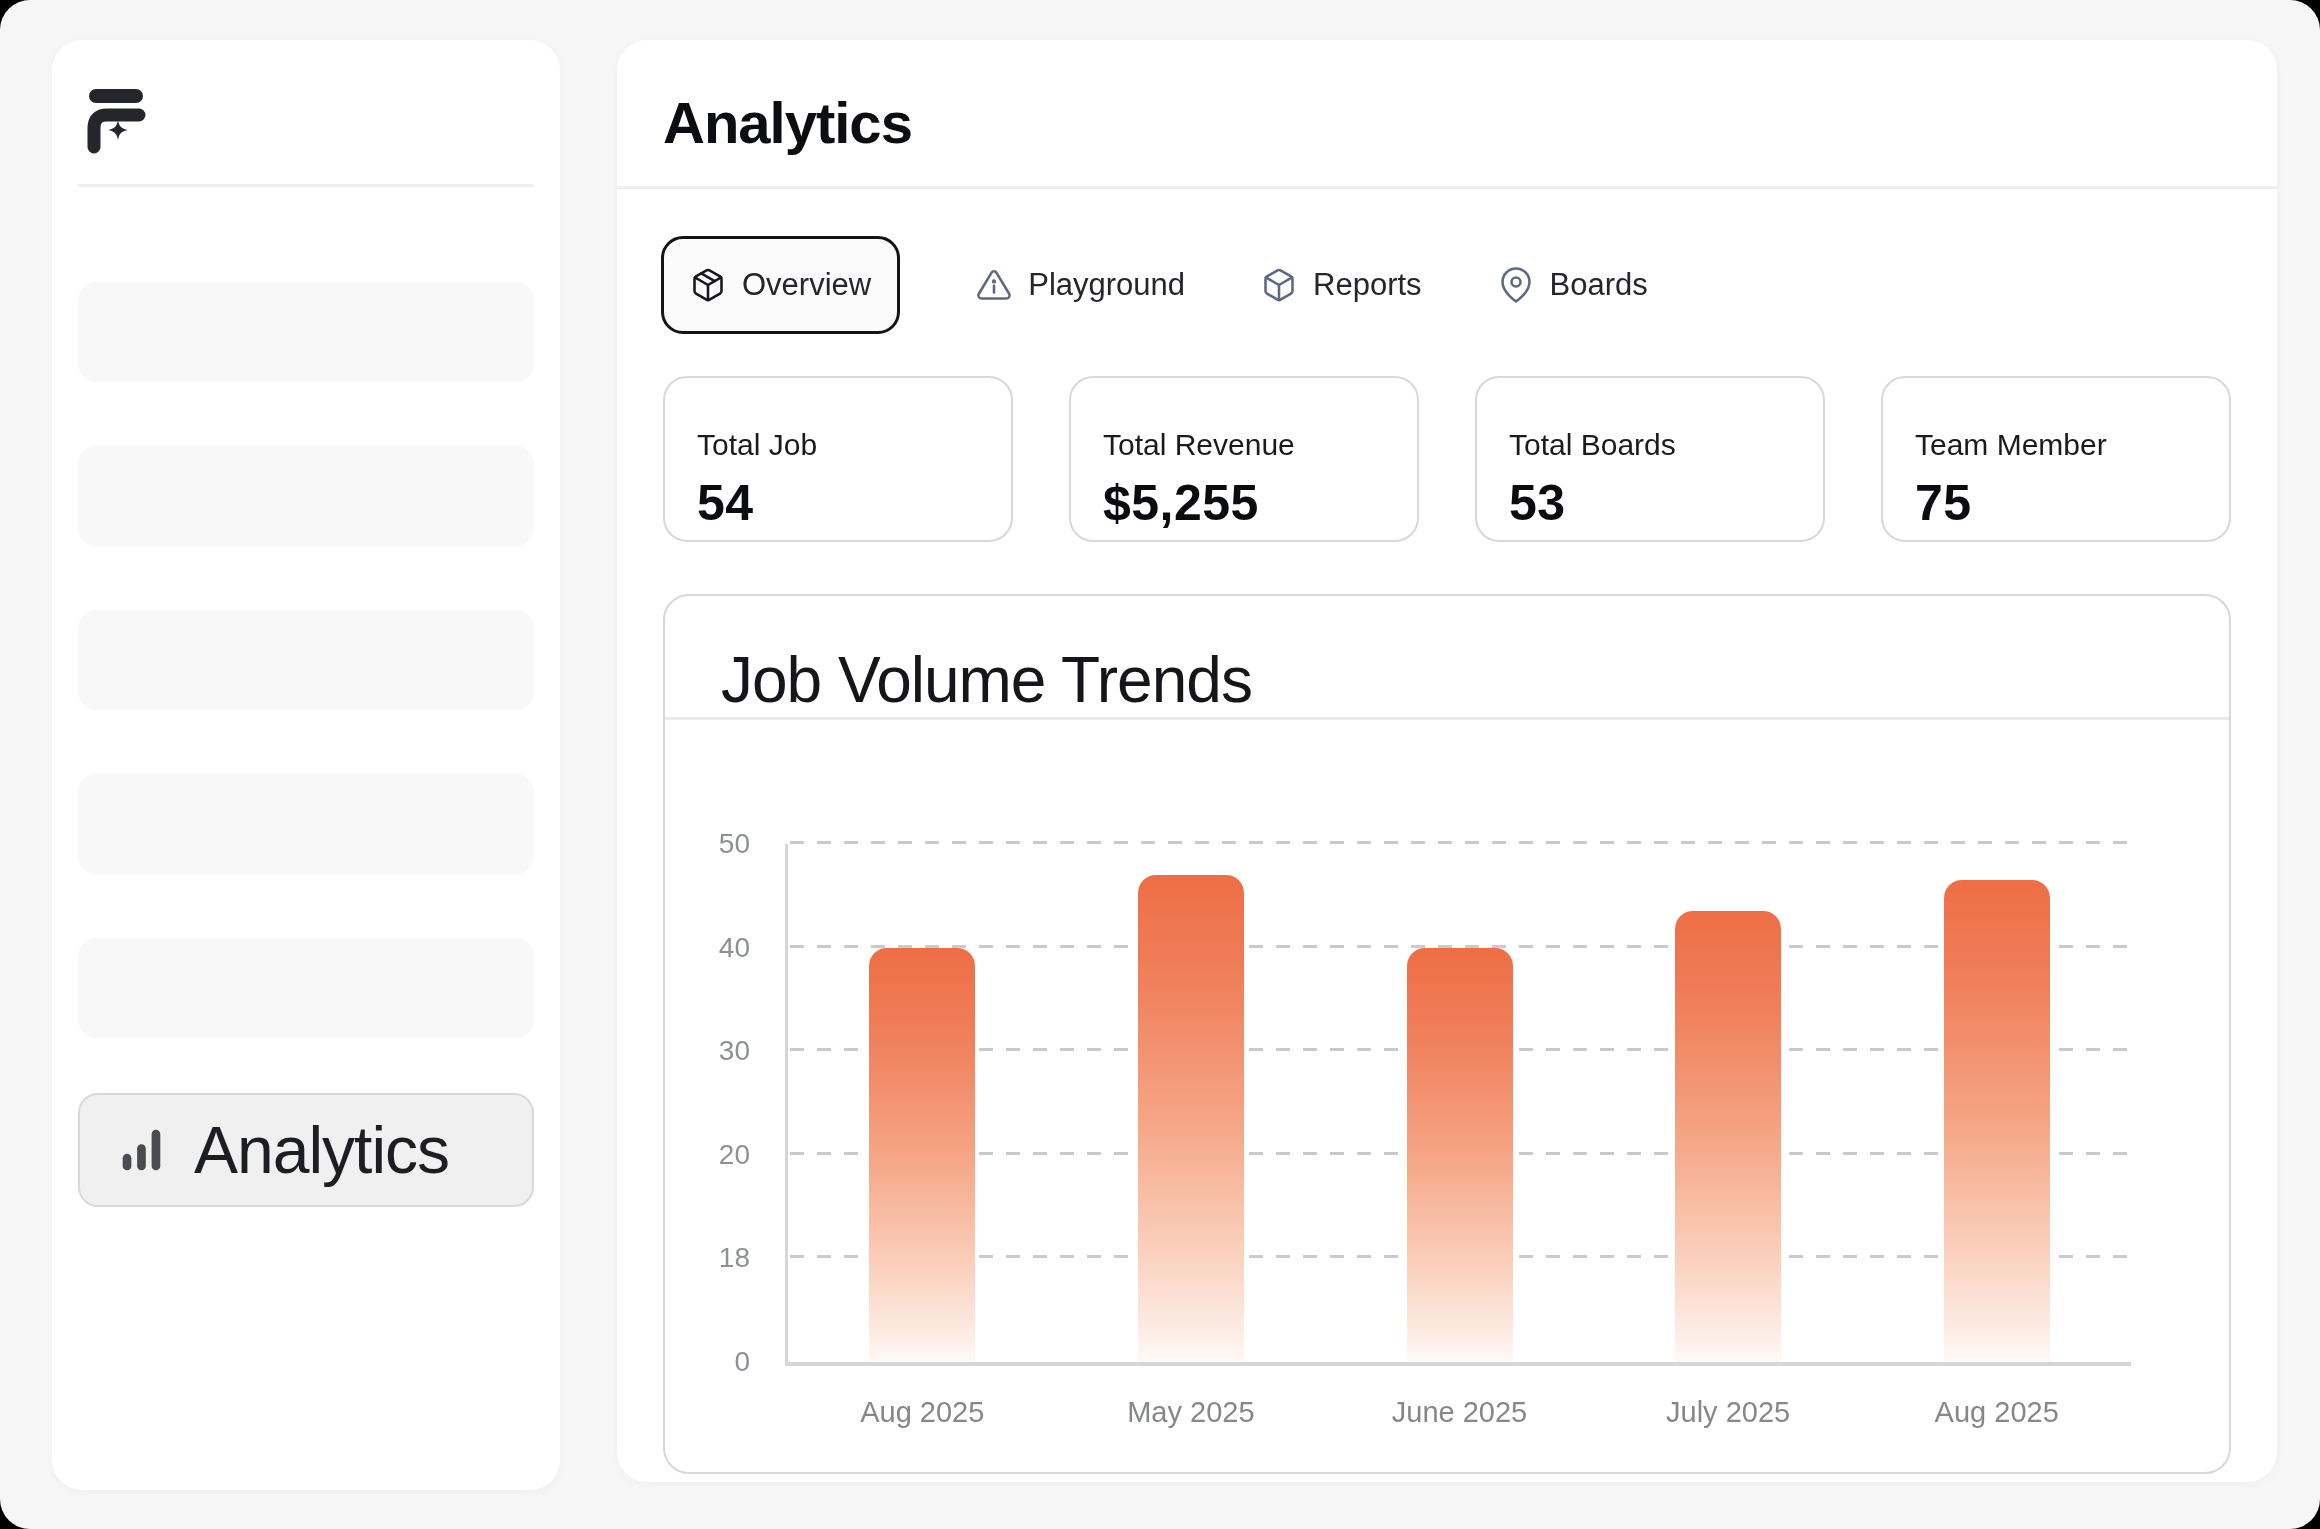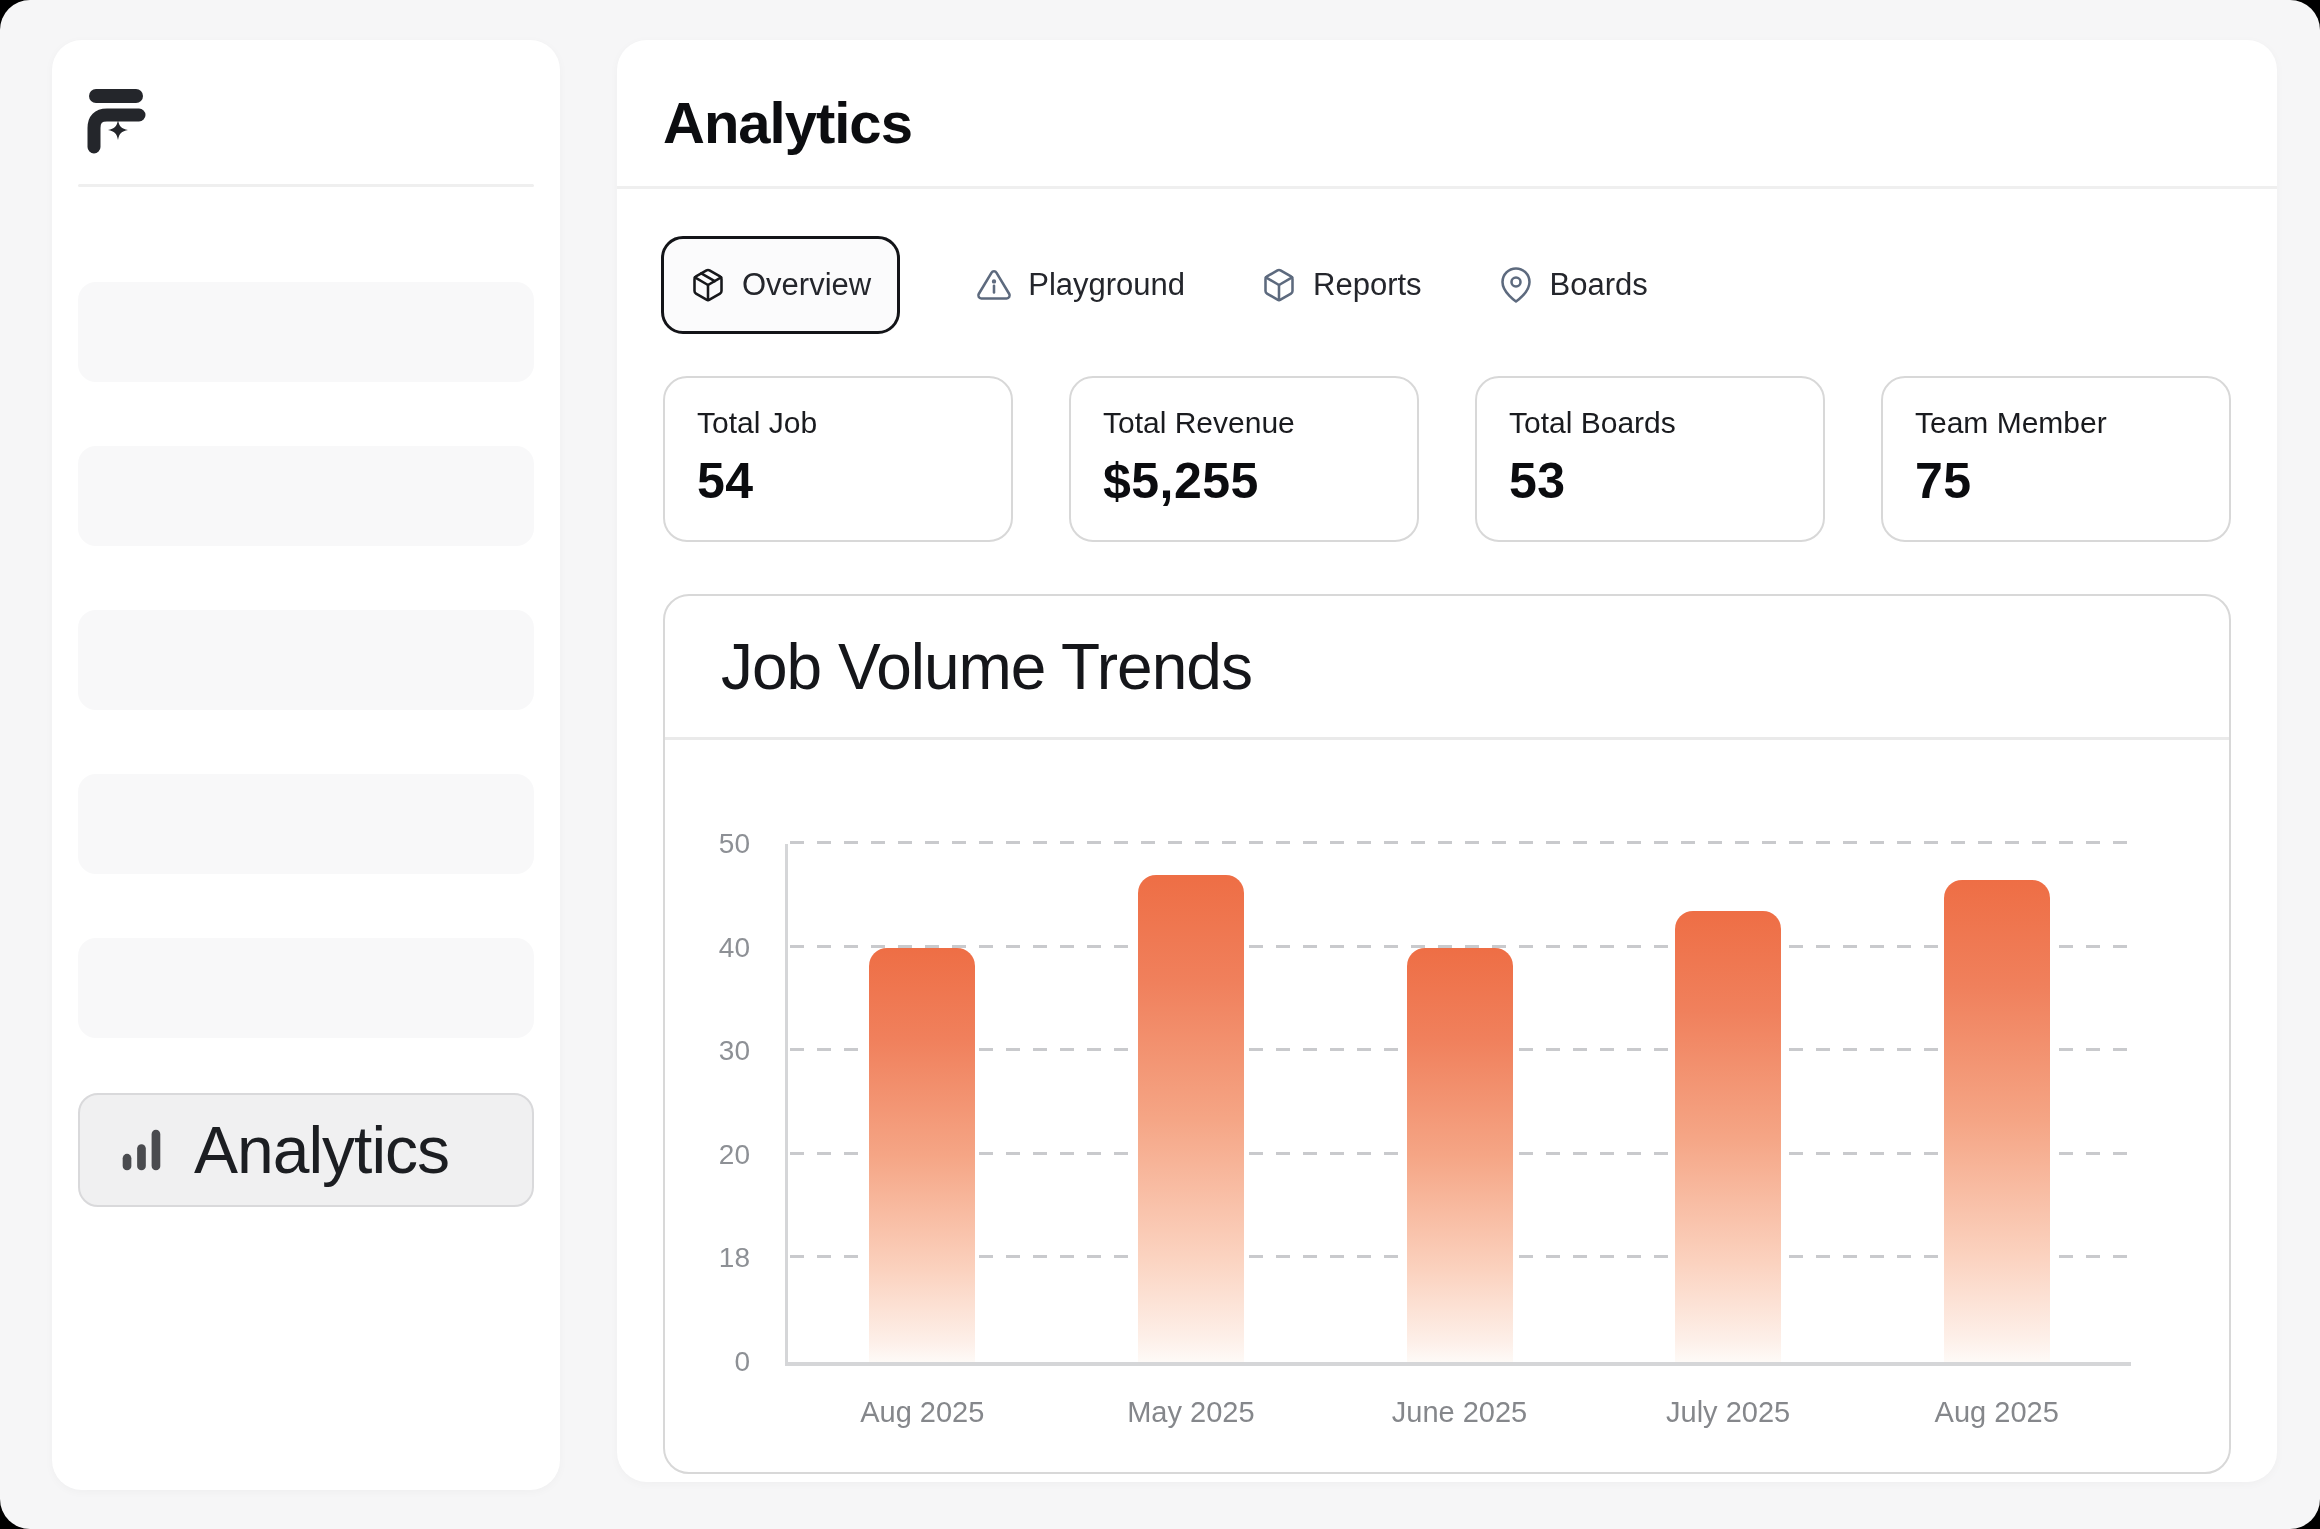--- a/index.html
+++ b/index.html
@@ -86,36 +86,36 @@
     margin-top:42px; padding:0 46px;
     display:flex; gap:56px;
   }
   .stat-card {
     flex:1; height:166px;
     border:2px solid #d8d8d8;
     border-radius:24px;
     background:#fff;
     padding:28px 32px;
   }
-  .stat-label { font-size:30px; font-weight:500; color:#1a1b1f; }
+  .stat-label { font-size:30px; font-weight:500; color:#1a1b1f;margin-top:22px; }
   .stat-value { font-size:50px; font-weight:700; color:#0b0c0f; margin-top:12px; letter-spacing:.5px; }
 
   
   .chart-card {
     margin:52px 46px 0;
     height:880px;
     border:2px solid #d8d8d8;
     border-radius:26px;
     background:#fff;
     position:relative;
   }
   .chart-header {
-    height:144px;
+    height:124px;
     border-bottom:3px solid #eaeaea;
-    display:flex; align-items:center;
+    display:flex; align-items:flex-end;
     padding-left:56px;
   }
   .chart-title { font-size:64px; font-weight:500; color:#15161a; letter-spacing:-1px; }
   .chart-body { position:absolute; top:167px; left:0; right:0; bottom:0; }
   .plot {
     position:absolute; left:120px; right:98px; top:81px; bottom:106px;
     border-left:3px solid #d5d6d8;
     border-bottom:4px solid #d5d6d8;
   }
   .gridline {

